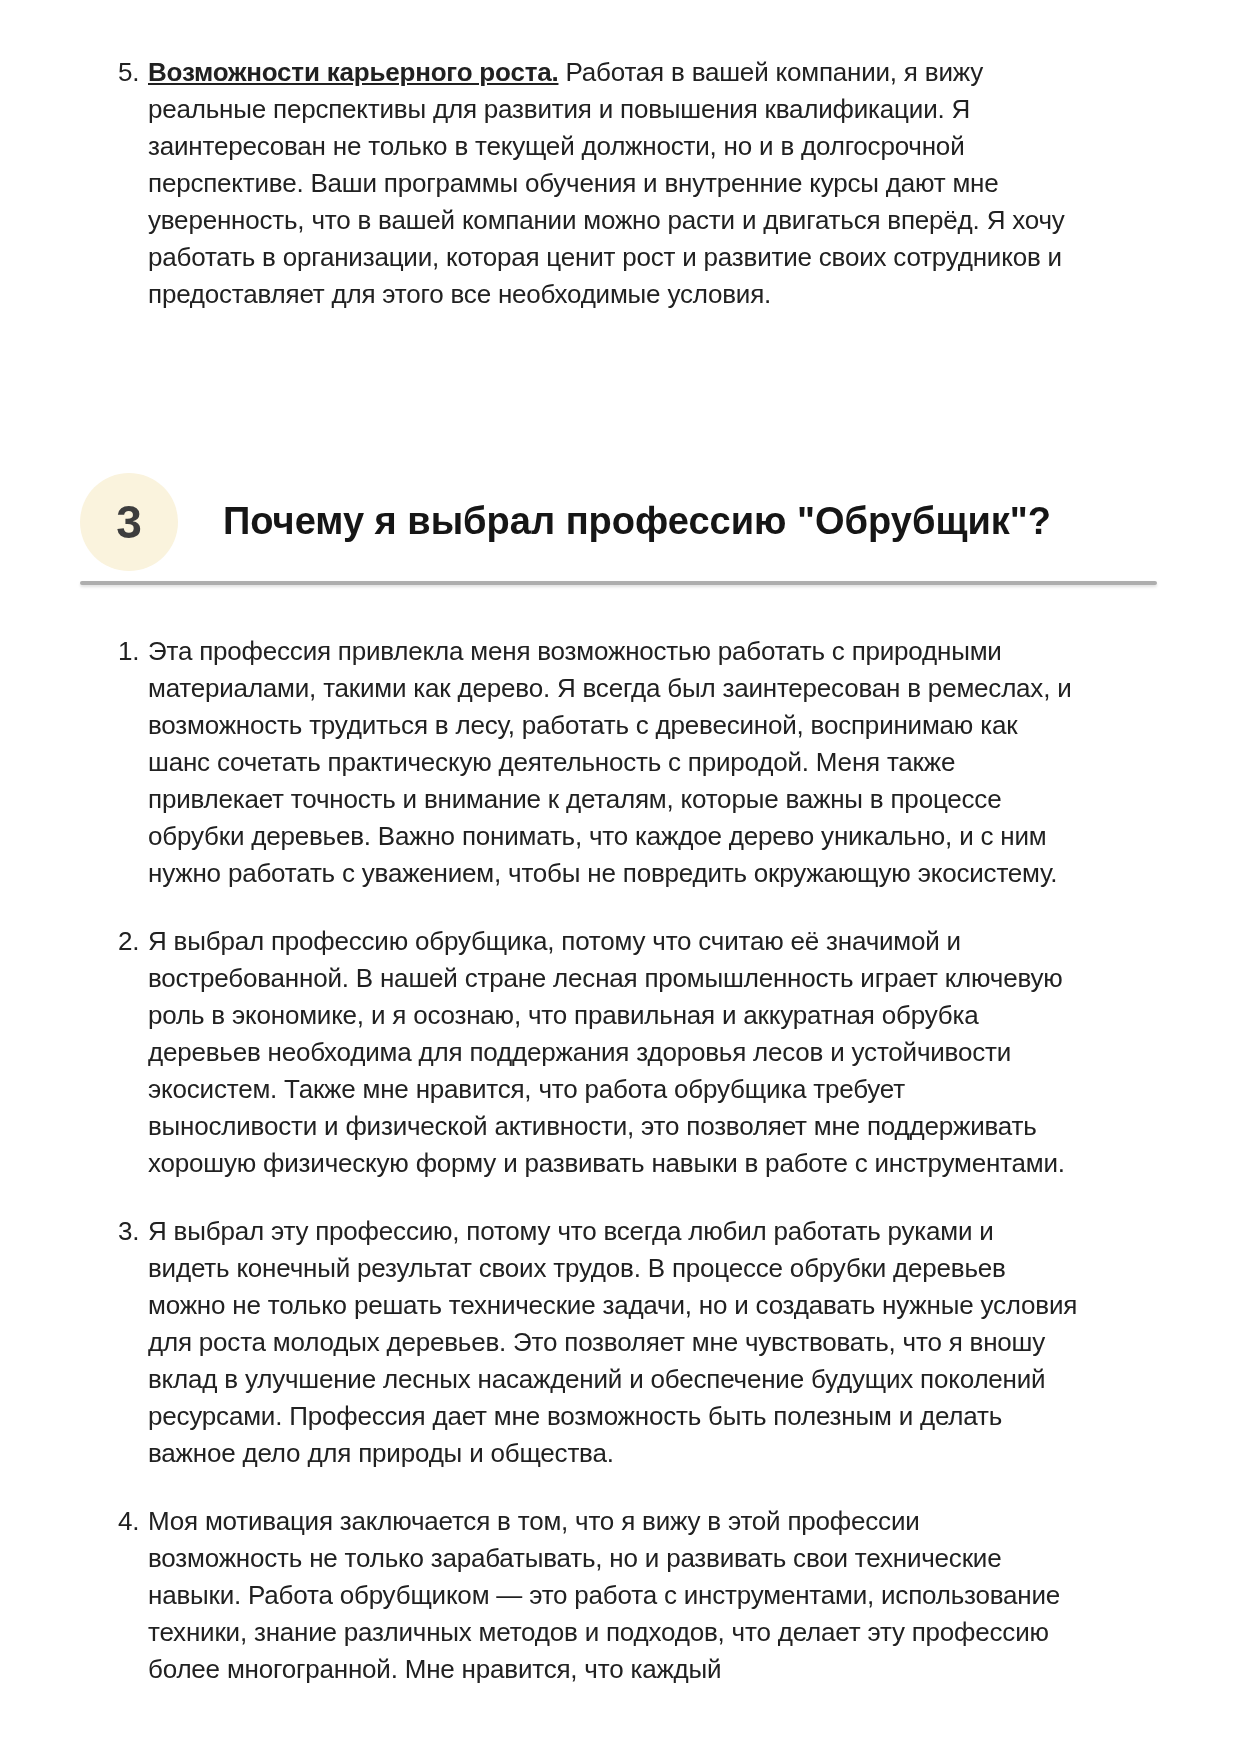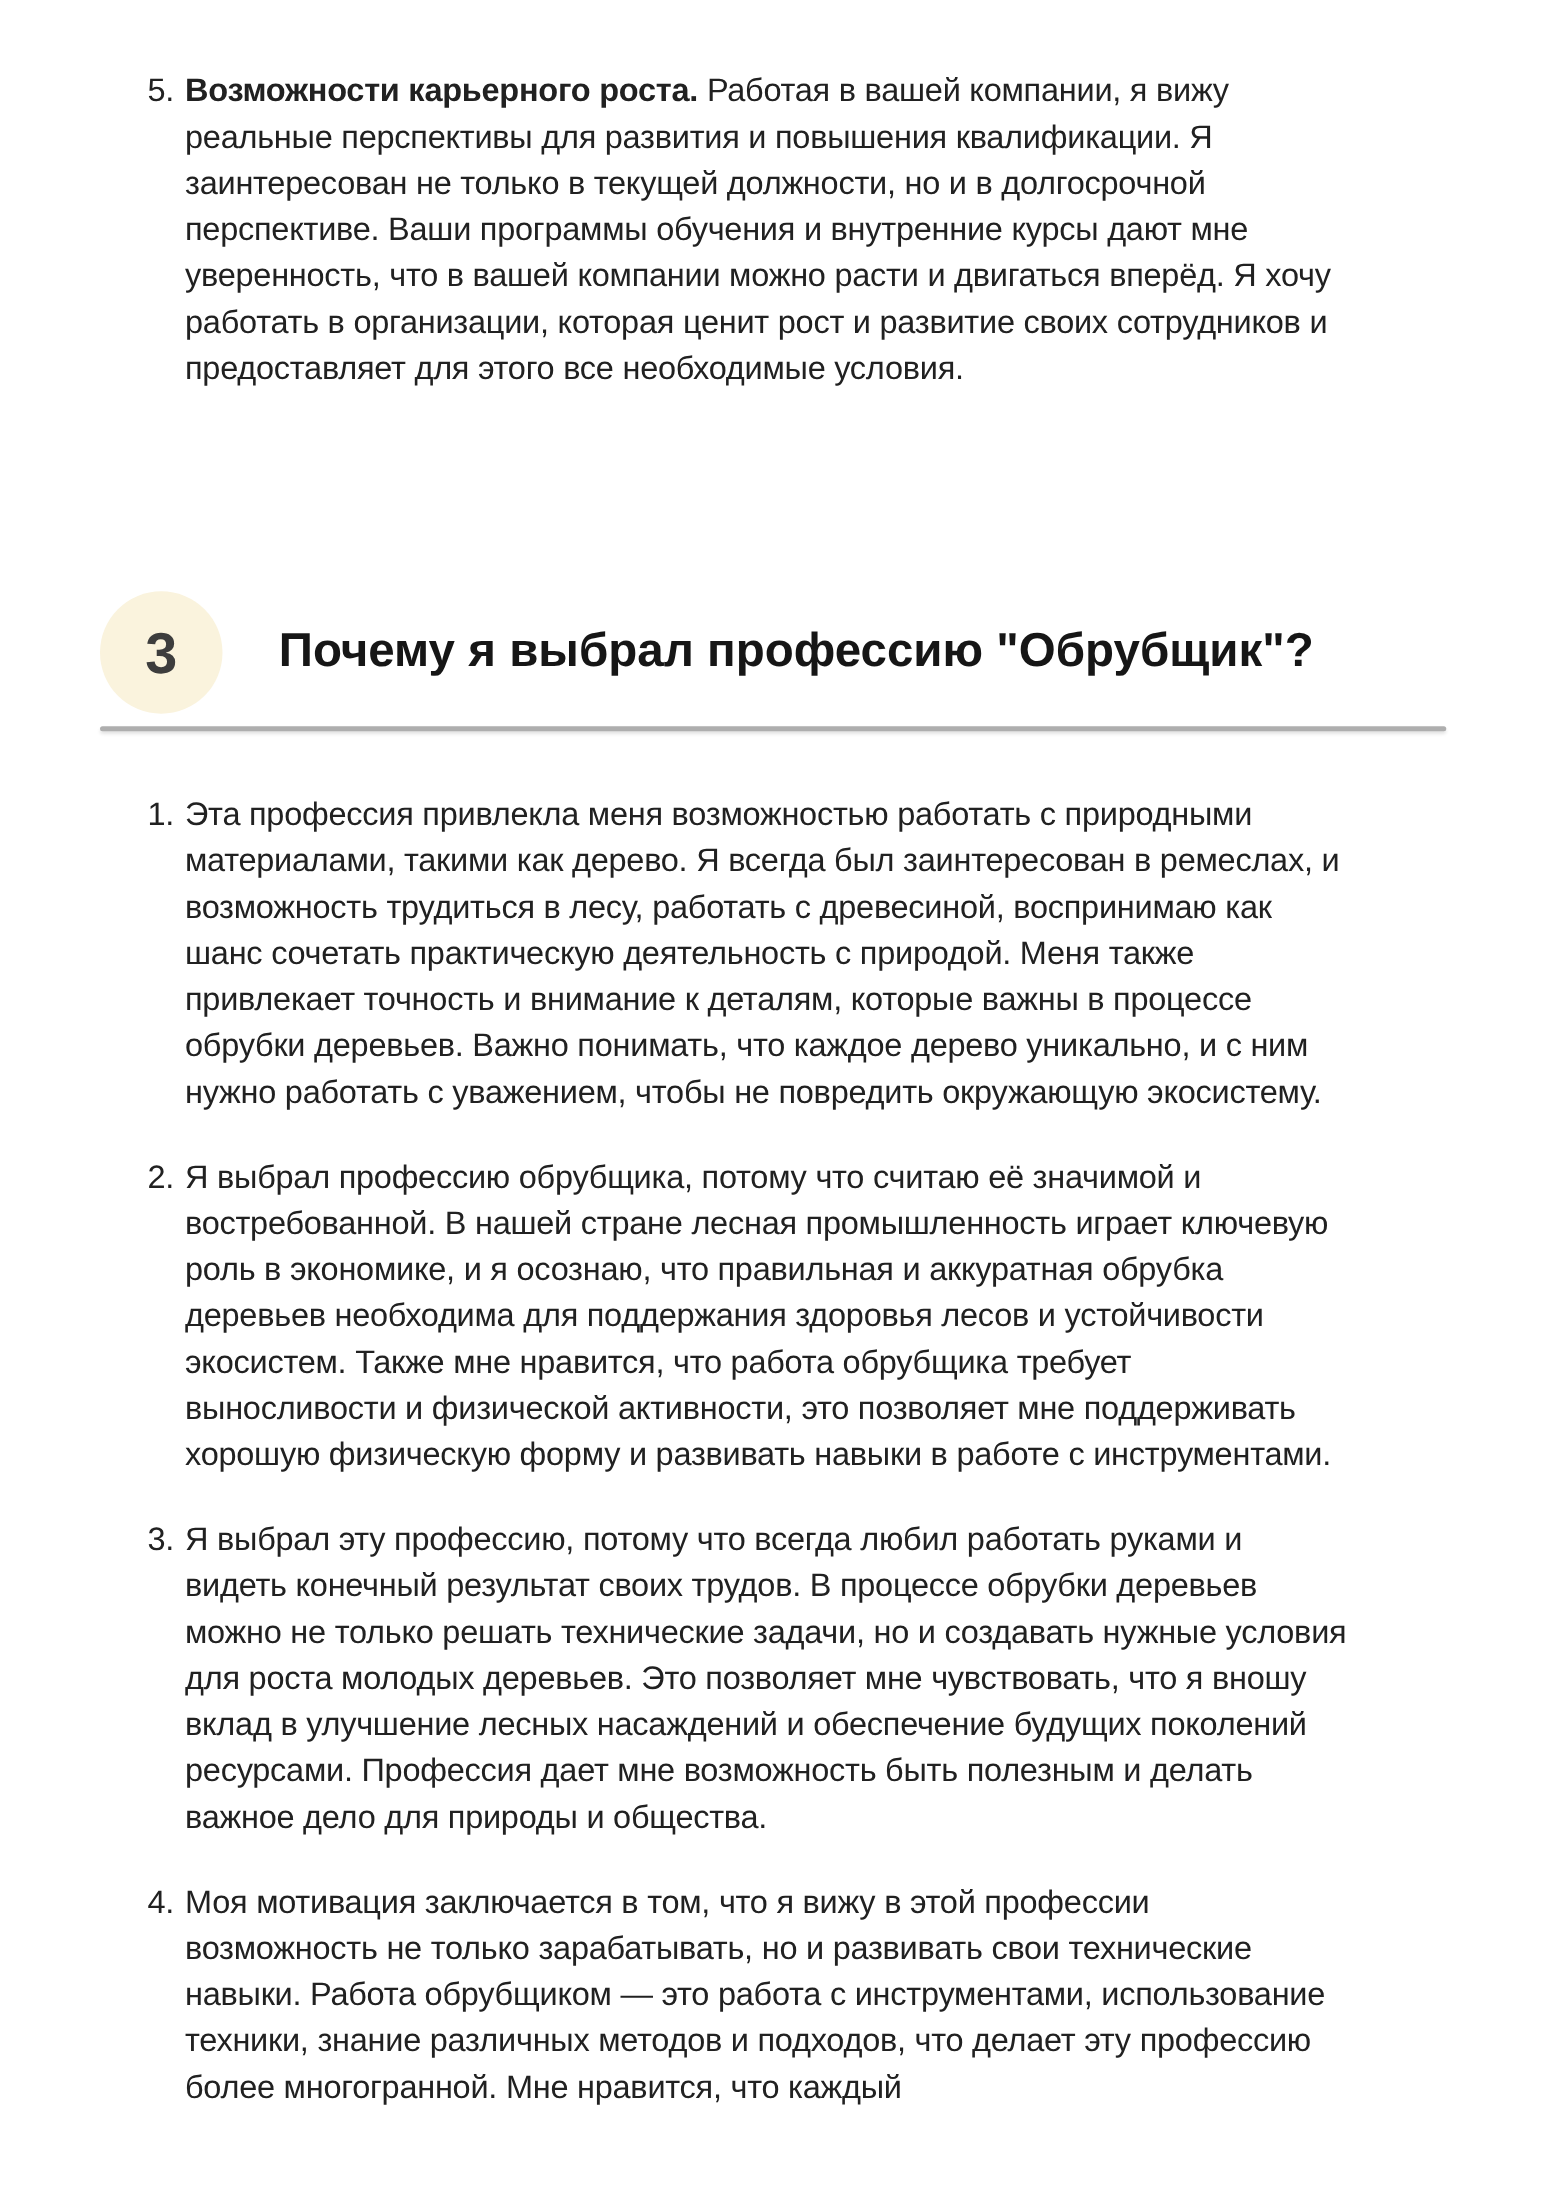--- a/index.html
+++ b/index.html
@@ -32,21 +32,21 @@
     margin:0 0 31px 0;
   }
   .li .num{
     flex:0 0 30px;
     text-align:left;
   }
   .li .txt{
     margin:0;
     max-width:930px;
   }
-  .li .txt strong{font-weight:700;}
+  .li .txt strong{font-weight:700;text-decoration:underline;}
   .section-header{
     display:flex;
     align-items:center;
     gap:45px;
     margin-top:160px;
   }
   .badge{
     width:98px;
     height:98px;
     border-radius:50%;

